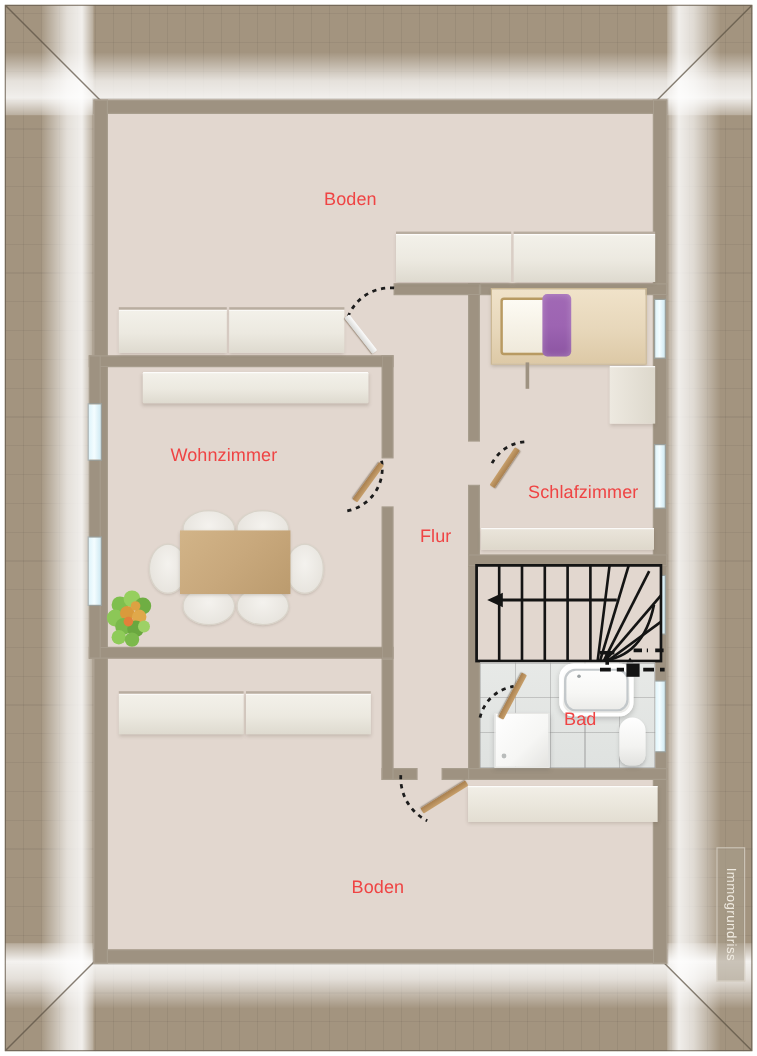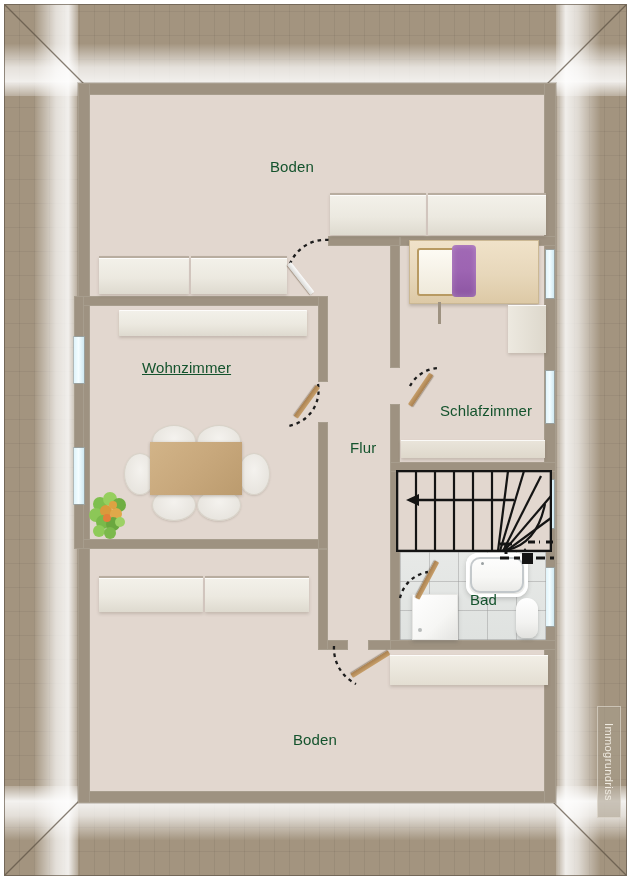--- a/index.html
+++ b/index.html
@@ -96,21 +96,21 @@
   
   .window {
     position: absolute;
     background: linear-gradient(90deg,#dff4fb 0%, #f4fdff 45%, #cfe9f2 100%);
     box-shadow: 0 0 0 1px rgba(150,170,178,0.55);
   }
 
   
   .room-label {
     position: absolute;
-    color: #14532d;
+    color: #ef4444;
     font-size: 15px;
     font-family: "Liberation Sans", sans-serif;
     white-space: nowrap;
     letter-spacing: .1px;
   }
 
   
   .cabinet {
     position: absolute;
     background: linear-gradient(180deg,#f3f1ea 0%, #ece9e0 55%, #dedacf 100%);
@@ -390,21 +390,21 @@
   </svg>
   <div class="door-leaf" style="left:437px; top:559px; width:42px; height:5px; transform:rotate(118deg);"></div>
 
   <svg class="swing" style="left:330px; top:644px;" width="60" height="50" viewBox="0 0 60 50">
     <path d="M 4 2 A 40 40 0 0 0 26 40" fill="none" stroke="#1c1c1c" stroke-width="2.3" stroke-dasharray="3.5 4"></path>
   </svg>
   <div class="door-leaf" style="left:389px; top:650px; width:44px; height:5px; transform:rotate(148deg);"></div>
 
   <div class="room-label" style="left:270px; top:158px;">Boden</div>
 
-  <div class="room-label" style="left:142px; top:359px;text-decoration:underline;">Wohnzimmer</div>
+  <div class="room-label" style="left:142px; top:371px;">Wohnzimmer</div>
 
   <div class="room-label" style="left:350px; top:439px;">Flur</div>
 
   <div class="room-label" style="left:440px; top:402px;">Schlafzimmer</div>
 
   <div class="room-label" style="left:470px; top:591px;">Bad</div>
 
   <div class="room-label" style="left:293px; top:731px;">Boden</div>
 
   <div class="watermark">

